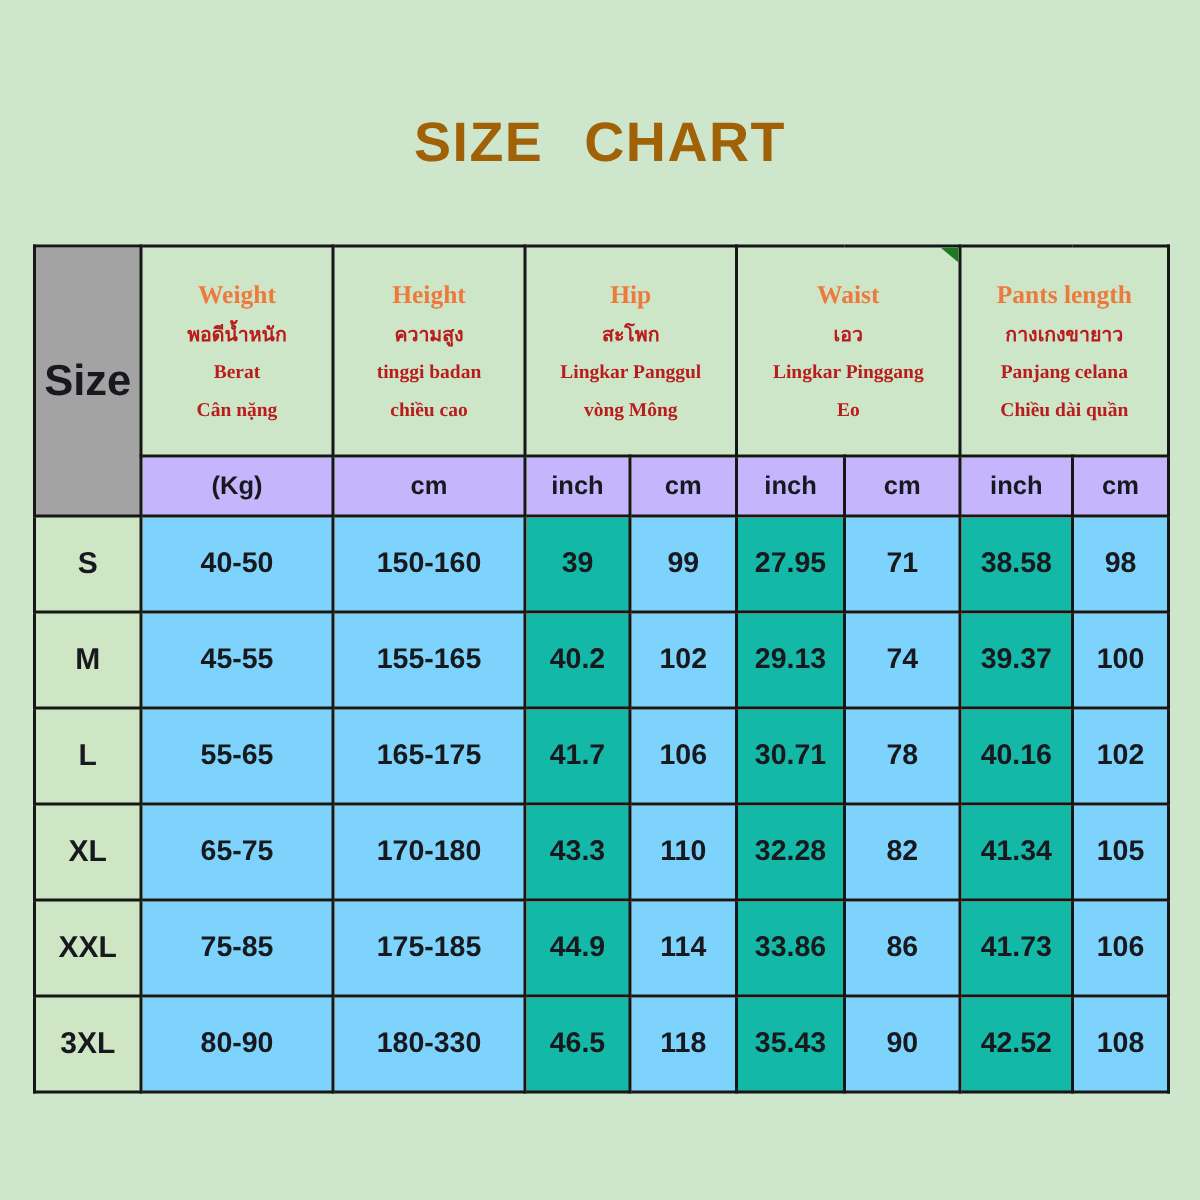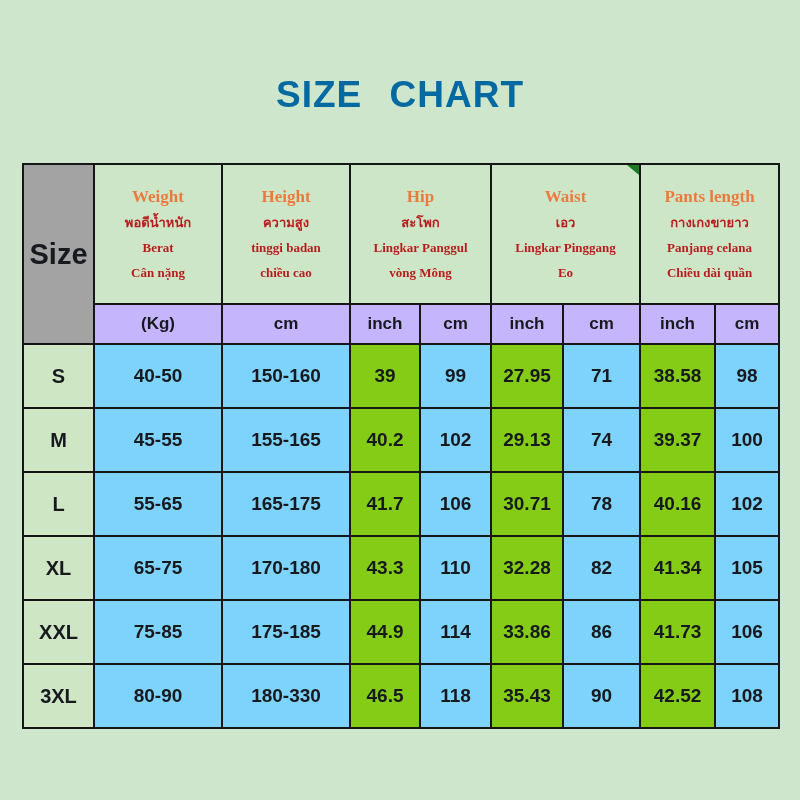--- a/index.html
+++ b/index.html
@@ -12,21 +12,21 @@
     overflow:hidden;
   }
   .page-title {
     position:absolute;
     top:74px; left:0; right:0;
     text-align:center;
     font-size:37px;
     font-weight:bold;
     letter-spacing:1px;
     word-spacing:16px;
-    color:#0369a1;
+    color:#a16207;
   }
   table.size-chart {
     position:absolute;
     left:22px; top:163px;
     width:756px;
     border-collapse:collapse;
     table-layout:fixed;
   }
   table.size-chart th, table.size-chart td {
     border:2px solid #161616;
@@ -37,21 +37,21 @@
     overflow:hidden;
   }
   tr.hdr1 { height:140px; }
   tr.hdr2 { height:40px; }
   tr.data { height:64px; }
   .size-head { font-size:29px; background:#a3a3a3; }
   th.group { background:#cee6c8;font-family:Liberation Serif, serif; }
   .clabel { font-size:17px; color:#ed7a3c; line-height:26px; }
   .cline  { font-size:13px; line-height:25px; color:#b91c1c; }
   .unit   { font-size:17px; background:#c4b5fd; }
-  td.g { background:#84cc16; font-size:19px; }
+  td.g { background:#14b8a6; font-size:19px; }
   td.b { background:#7dd3fc; font-size:19px; }
   td.size-cell { background:#cfe6c5; font-size:20px; }
   .corner-marker {
     position:absolute;
     left:627px; top:165px;
     width:12px; height:11px;
   }
 </style>
 </head>
 <body>

